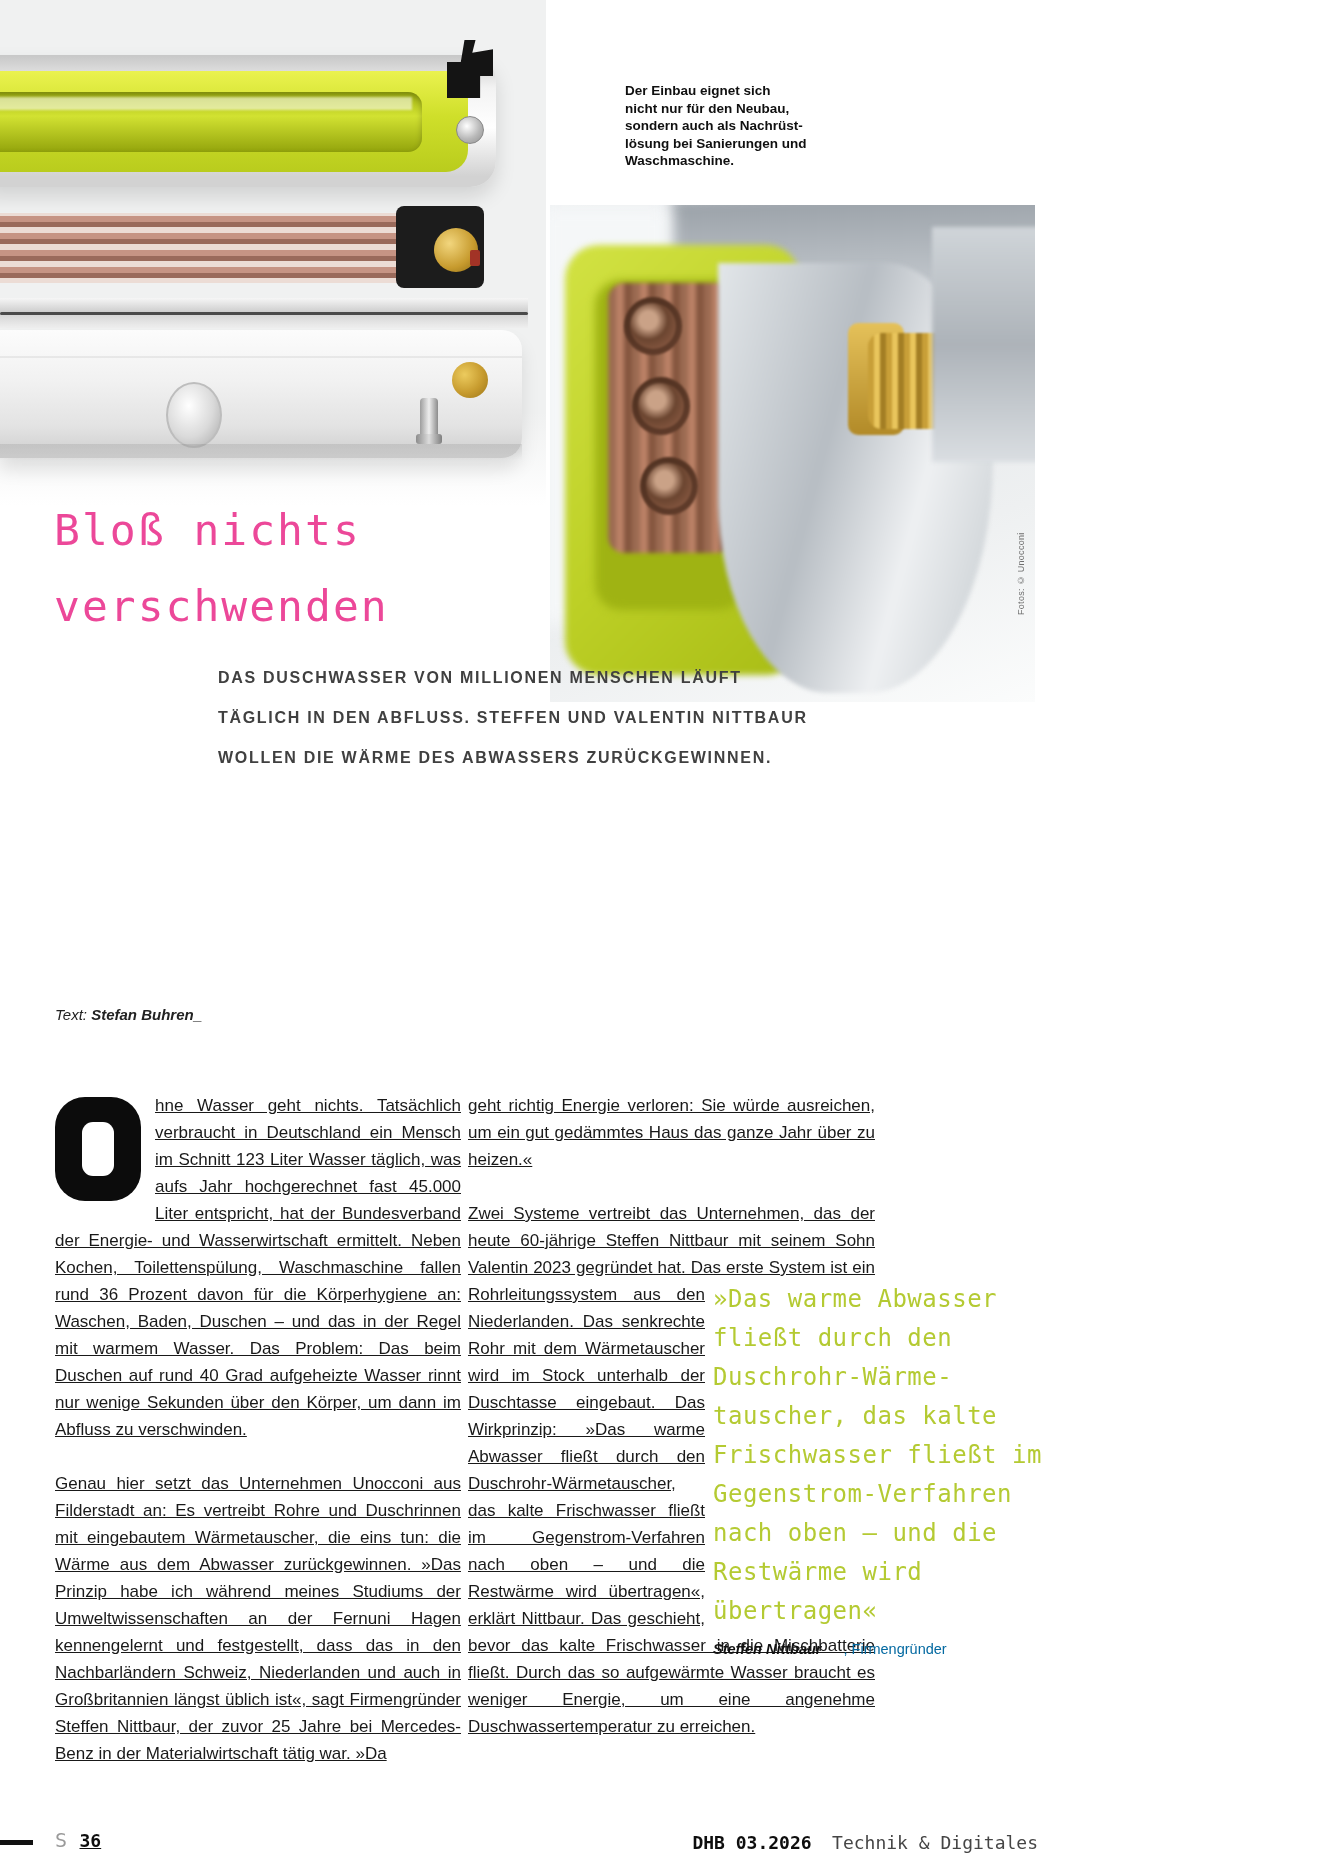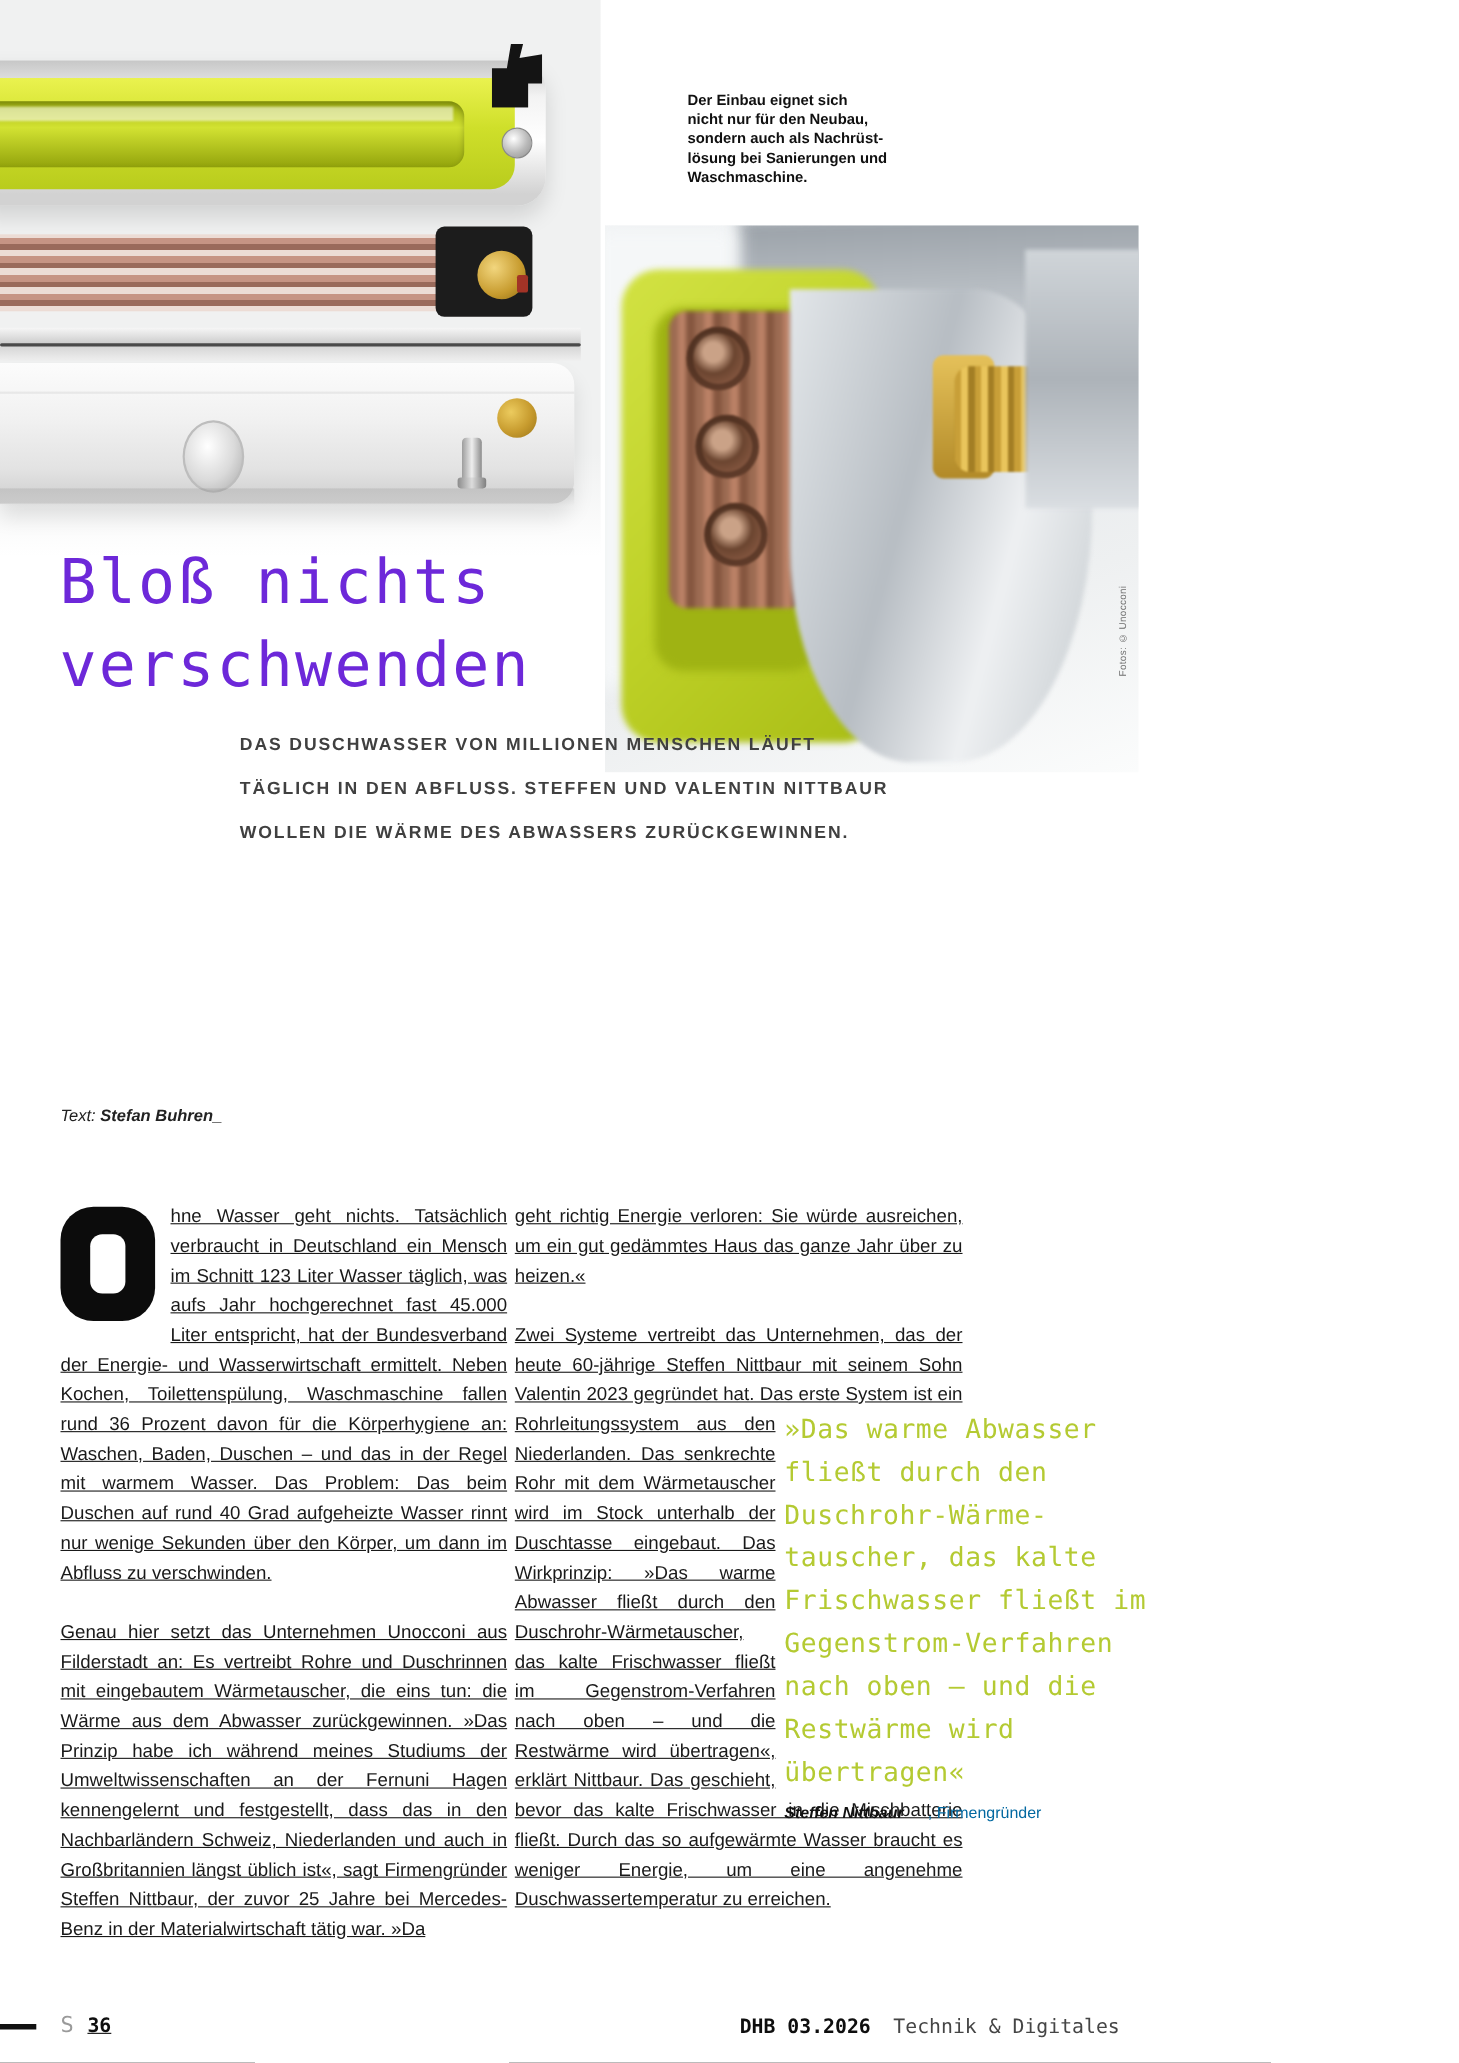--- a/index.html
+++ b/index.html
@@ -70,22 +70,22 @@
           background:linear-gradient(180deg,#d0d5d9,#adb3b9 50%,#dadee2);}
 
   
   .caption{position:absolute;left:625px;top:82px;width:160px;
            font-size:13.5px;font-weight:bold;line-height:17.5px;color:#101010;}
   .caption div{white-space:nowrap;}
   .credit{position:absolute;left:1016px;top:525px;height:90px;
           writing-mode:vertical-rl;transform:rotate(180deg);
           font-size:9px;color:#6f6f6f;letter-spacing:.3px;}
   .headline{position:absolute;left:54px;top:492px;margin:0;
-          font-family:"DejaVu Sans Mono",monospace;font-weight:500;color:#6d28d9;
-          font-size:56px;line-height:76px;letter-spacing:2px;}
+          font-family:"DejaVu Sans Mono",monospace;font-weight:500;color:#ec4899;
+          font-size:43px;line-height:76px;letter-spacing:2px;}
   .headline span{display:block;}
   .deck{position:absolute;left:218px;top:658px;
           font-size:16px;font-weight:bold;letter-spacing:1.7px;line-height:40px;color:#404040;}
   .byline{position:absolute;left:55px;top:1006px;font-size:15px;font-style:italic;color:#222;}
   .byline .by-author{font-weight:bold;}
 
   .col{position:absolute;top:1092px;font-size:17px;line-height:27px;text-align:justify;color:#191919;text-decoration:underline;}
   .col p{margin:0 0 27px 0;}
   .col1{left:55px;width:406px;}
   .col2{left:468px;width:407px;}
@@ -100,21 +100,21 @@
            letter-spacing:.5px;color:#b4ca32;white-space:nowrap;}
   .pq-attr{margin-top:10px;font-size:14.5px;color:#111;}
   .pq-attr .pq-name{font-weight:bold;font-style:italic;}
   .pq-attr .pq-role{color:#0369a1;margin-left:22px;}
 
   .footer{position:absolute;left:0;right:0;top:1826px;height:34px;}
   .f-dash{position:absolute;left:0;top:14px;width:33px;height:5px;background:#111;}
   .f-page{position:absolute;left:55px;top:2px;}
   .f-s{font-family:"DejaVu Sans Mono",monospace;font-size:20px;color:#9a9a9a;}
   .f-num{font-family:"DejaVu Sans Mono",monospace;font-size:18px;font-weight:bold;color:#0e0e0e;margin-left:8px;text-decoration:underline;}
-  .f-right{position:absolute;right:308px;top:6px;white-space:nowrap;}
+  .f-right{position:absolute;right:288px;top:6px;white-space:nowrap;}
   .f-issue{font-family:"DejaVu Sans Mono",monospace;font-size:18px;font-weight:bold;color:#0e0e0e;}
   .f-section{font-family:"DejaVu Sans Mono",monospace;font-size:18px;color:#454545;margin-left:16px;}
 </style>
 </head>
 <body>
 
 <div class="page">
 
   <div class="photoL">
     <div class="dev1-frame"></div>

